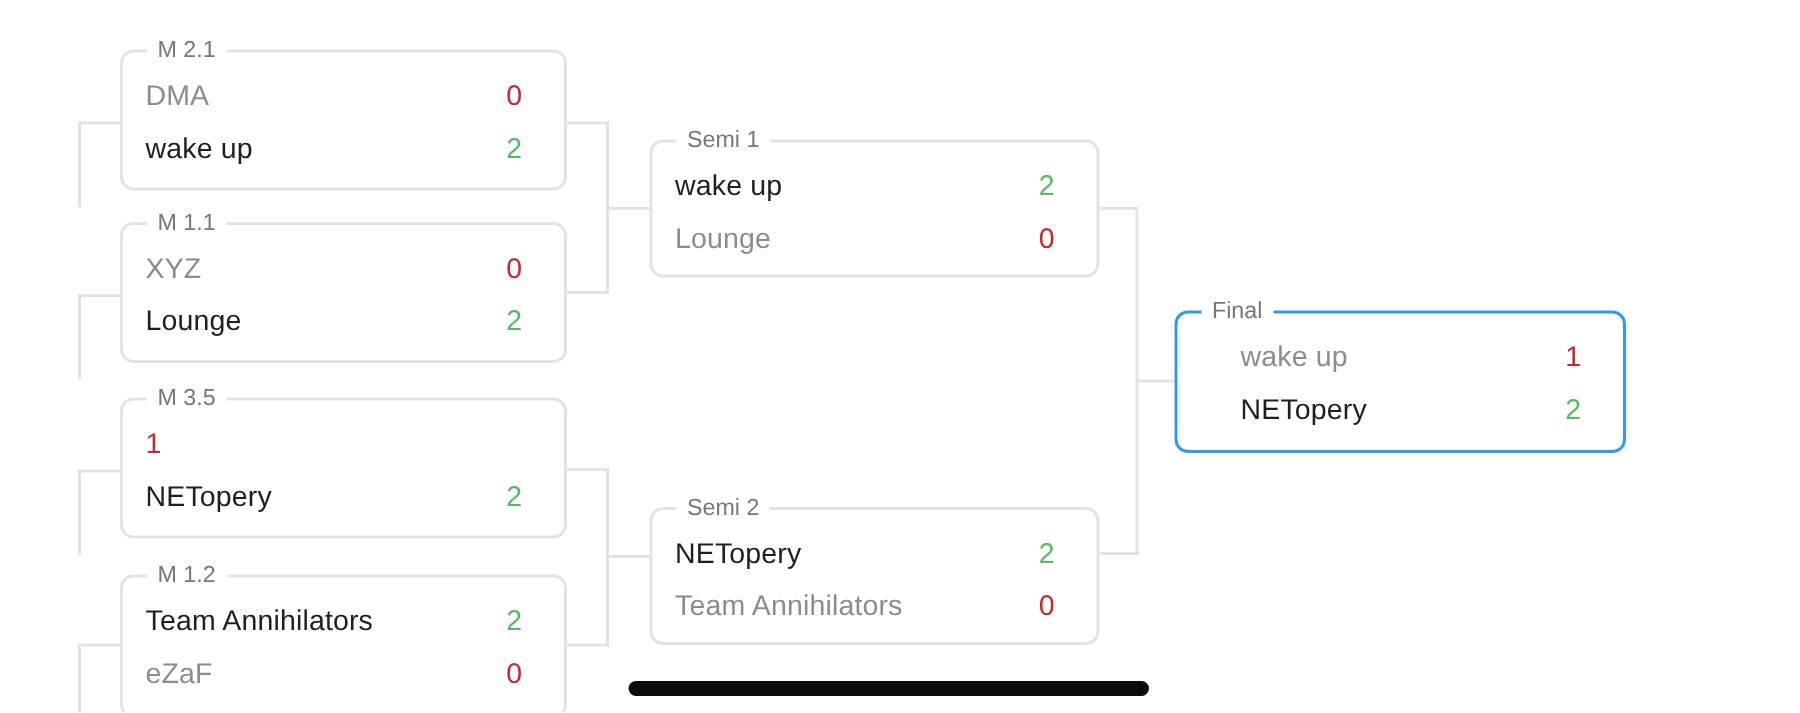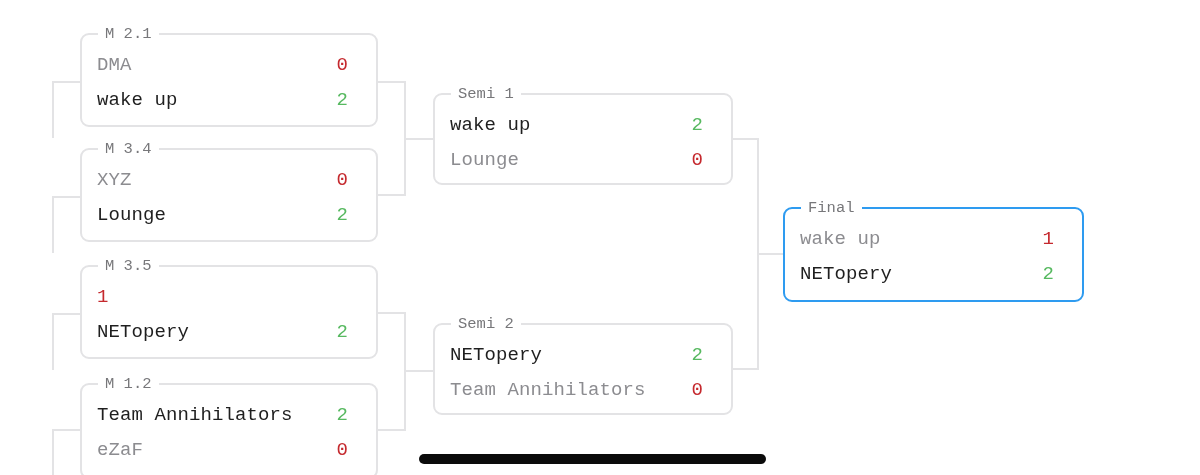--- a/index.html
+++ b/index.html
@@ -1,37 +1,38 @@
 <!DOCTYPE html>
 <html><head>
 <meta charset="utf-8">
 <style>
   html,body{margin:0;padding:0;background:#ffffff;}
   .stage{
     position:relative;
     width:1092px;height:475px;
     overflow:hidden;
     background:#ffffff;
-    font-family:Liberation Mono, monospace;
+    font-family:Liberation Sans, sans-serif;
   }
   
   .cl{position:absolute;background:#e3e3e5;}
   .cl.h{height:2px;}
   .cl.v{width:2px;}
   
   .match{
     position:absolute;
     background:#ffffff;
     border:2px solid #e3e3e5;
     border-radius:9px;
     box-sizing:border-box;
     padding-top:12px;
   }
   .match.final{
     border:2px solid #2e9bf0;
+    padding-left:27px;
   }
   .match-label{
     position:absolute;
     top:-12px;left:16px;
     background:#ffffff;
     padding:0 7px;
     font-size:15.5px;
     line-height:22px;
     color:#77777a;
     white-space:nowrap;
@@ -97,21 +98,21 @@
       <span class="team-name loser">DMA</span>
       <span class="team-score loss">0</span>
     </div>
     <div class="team-row">
       <span class="team-name winner">wake up</span>
       <span class="team-score win">2</span>
     </div>
   </div>
 
   <div class="match" style="left:80px;top:148px;width:298px;height:94px;">
-    <span class="match-label">M 3.4</span>
+    <span class="match-label">M 1.1</span>
     <div class="team-row">
       <span class="team-name loser">XYZ</span>
       <span class="team-score loss">0</span>
     </div>
     <div class="team-row">
       <span class="team-name winner">Lounge</span>
       <span class="team-score win">2</span>
     </div>
   </div>
 
@@ -143,21 +144,21 @@
     <div class="team-row">
       <span class="team-name winner">wake up</span>
       <span class="team-score win">2</span>
     </div>
     <div class="team-row">
       <span class="team-name loser">Lounge</span>
       <span class="team-score loss">0</span>
     </div>
   </div>
 
-  <div class="match" style="left:433px;top:323px;width:300px;height:92px;">
+  <div class="match" style="left:433px;top:338px;width:300px;height:92px;">
     <span class="match-label">Semi 2</span>
     <div class="team-row">
       <span class="team-name winner">NETopery</span>
       <span class="team-score win">2</span>
     </div>
     <div class="team-row">
       <span class="team-name loser">Team Annihilators</span>
       <span class="team-score loss">0</span>
     </div>
   </div>

